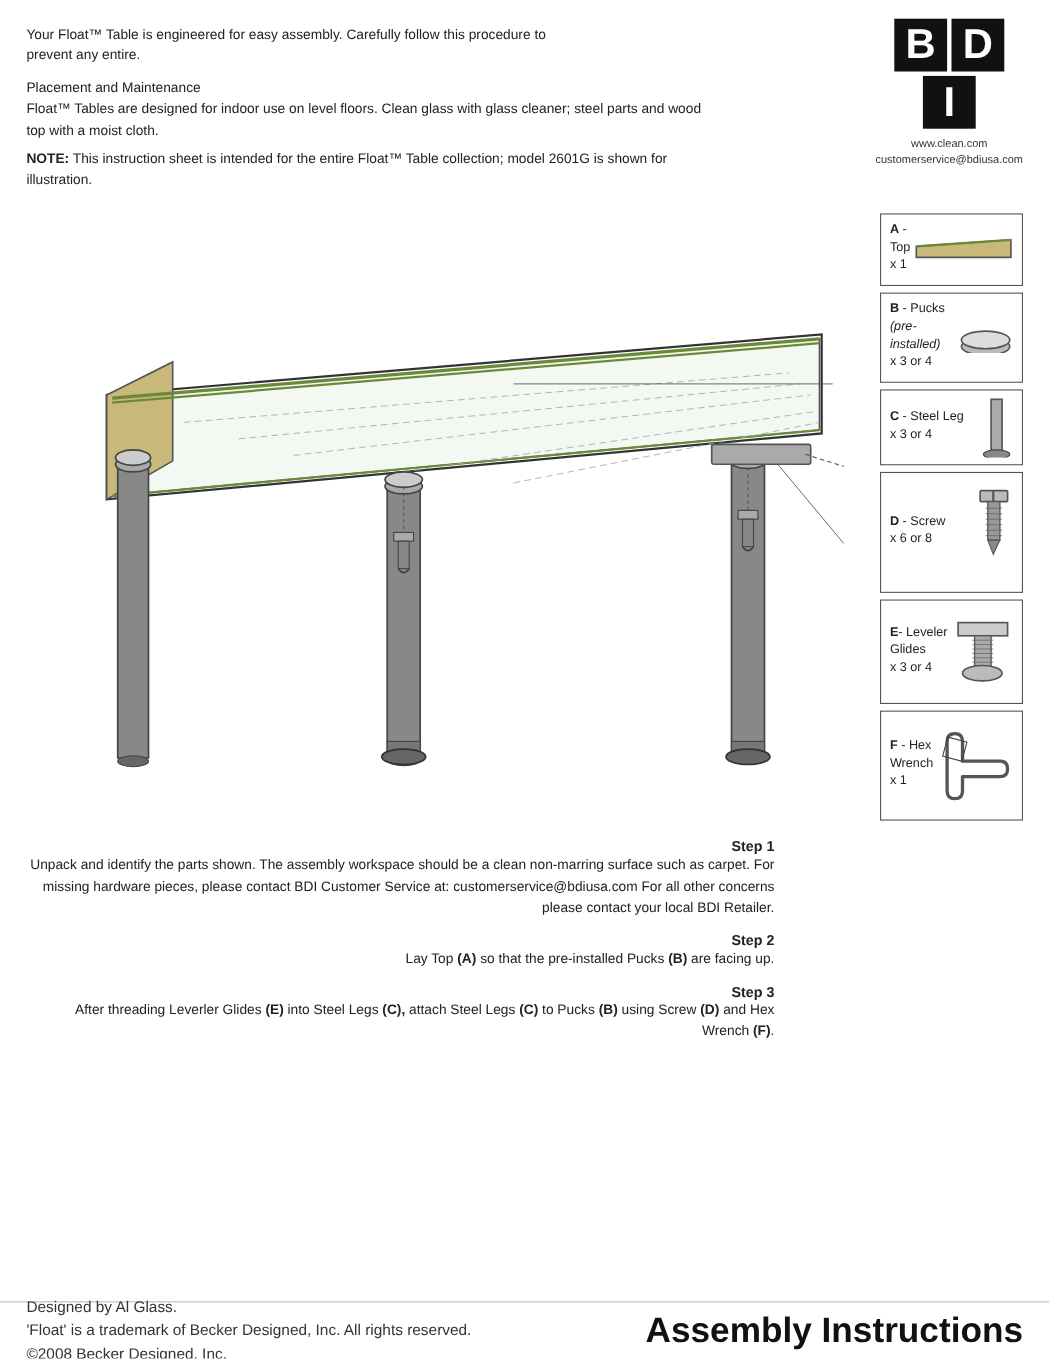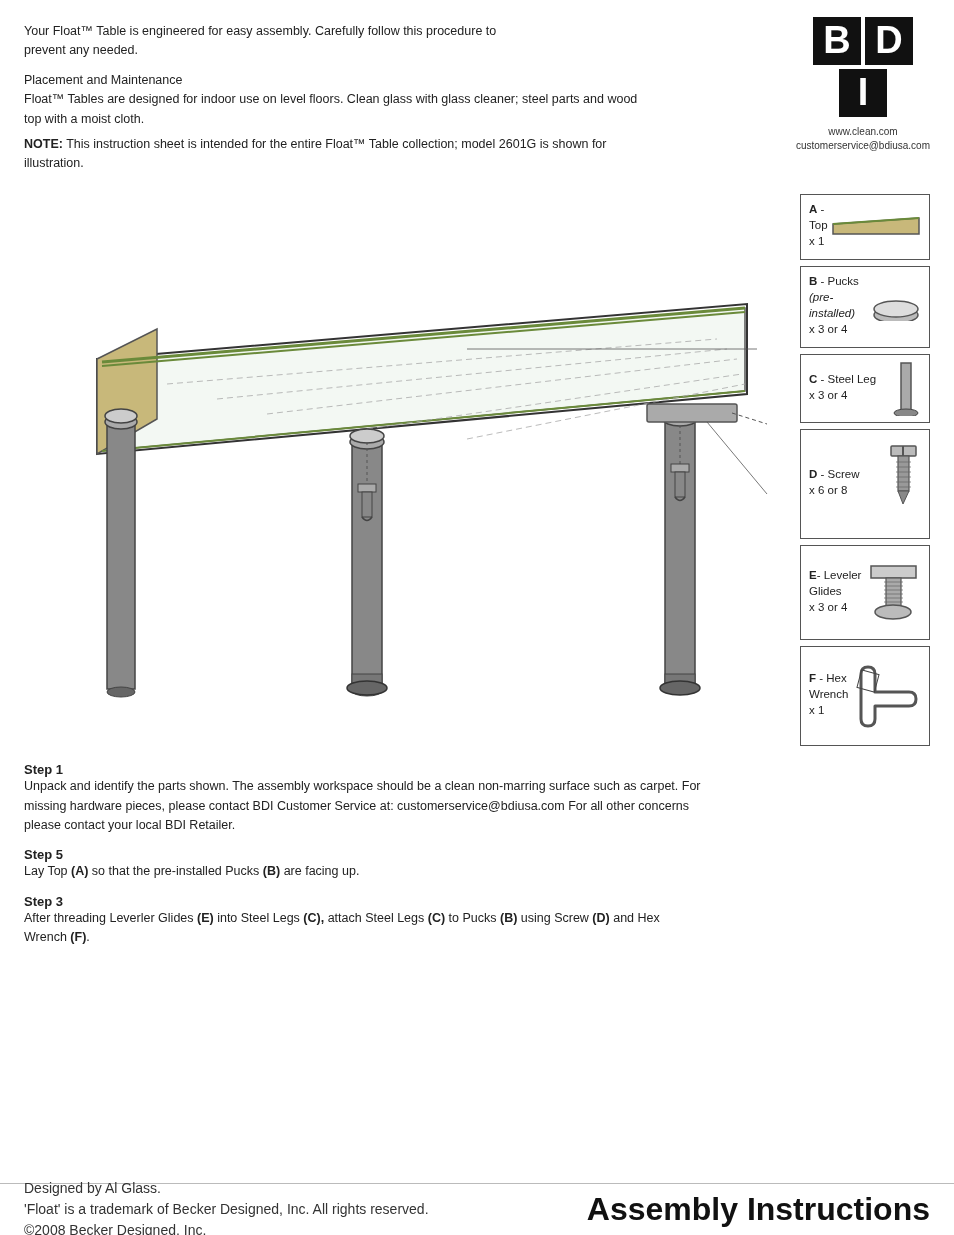--- a/index.html
+++ b/index.html
@@ -106,20 +106,21 @@
       justify-content: center;
     }
 
     
     .steps-section {
       margin-top: 16px;
       max-width: 680px;
     }
     .step {
       margin-bottom: 12px;
+      text-align: right;
     }
     .step-title {
       font-size: 13px;
       font-weight: bold;
       color: #222;
     }
     .step-text {
       font-size: 12.5px;
       color: #222;
       line-height: 1.55;
@@ -133,21 +134,21 @@
   </style>
 </head>
 <body>
 
 <div class="page">
 
   <div class="header-section">
     <div class="header-text">
       <p>
         <span>Your Float™ Table is engineered for easy assembly. Carefully follow this procedure to</span><br>
-        <span>prevent any needed.</span>
+        <span>prevent any entire.</span>
       </p>
       <p style="margin-top:10px;">Placement and Maintenance</p>
       <p>Float™ Tables are designed for indoor use on level floors. Clean glass with glass cleaner; steel parts and wood top with a moist cloth.</p>
       <p class="note">
         <strong>NOTE:</strong><span> This instruction sheet is intended for the entire Float™ Table collection; model 2601G is shown for illustration.</span>
       </p>
     </div>
     <div class="logo-area">
 
       <svg class="bdi-logo" viewBox="0 0 110 110">
@@ -346,21 +347,21 @@
   </div>
 
   <div class="steps-section">
 
     <div class="step">
       <div class="step-title">Step 1</div>
       <div class="step-text">Unpack and identify the parts shown. The assembly workspace should be a clean non-marring surface such as carpet. For missing hardware pieces, please contact BDI Customer Service at:  customerservice@bdiusa.com  For all other concerns please contact your local BDI Retailer.</div>
     </div>
 
     <div class="step">
-      <div class="step-title">Step 5</div>
+      <div class="step-title">Step 2</div>
       <div class="step-text">
         Lay Top <strong>(A)</strong> so that the pre-installed Pucks <strong>(B)</strong> are facing up.
       </div>
     </div>
 
     <div class="step">
       <div class="step-title">Step 3</div>
       <div class="step-text">
         After threading Leverler Glides <strong>(E)</strong> into Steel Legs <strong>(C),</strong> attach Steel Legs <strong>(C)</strong> to Pucks <strong>(B)</strong> using Screw <strong>(D)</strong> and Hex Wrench <strong>(F)</strong>.
       </div>

